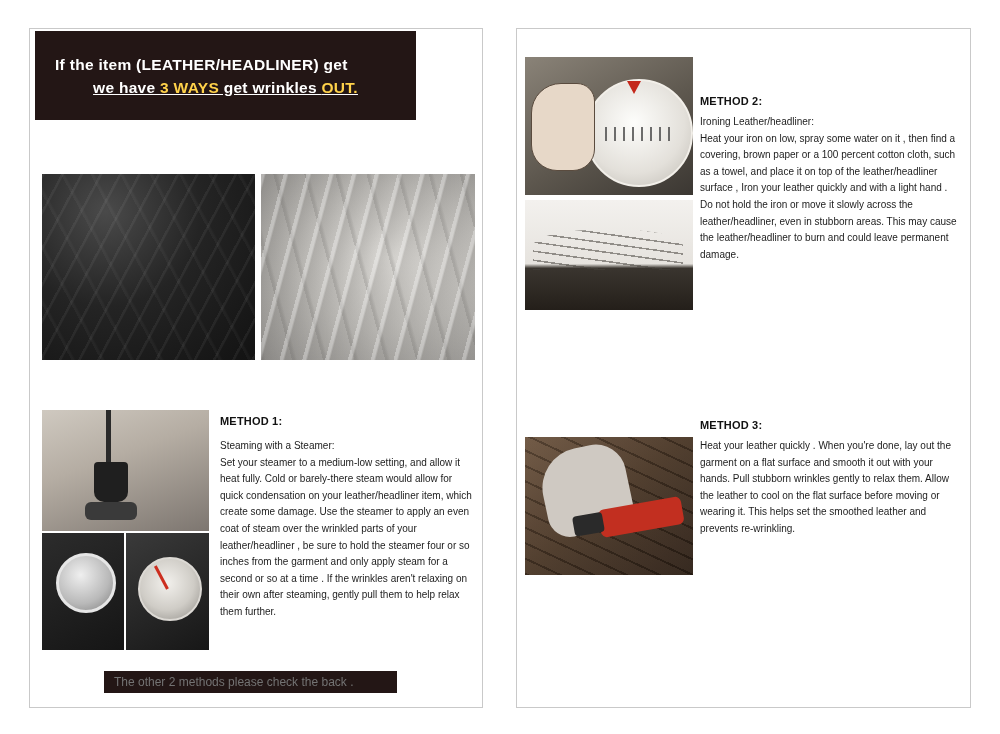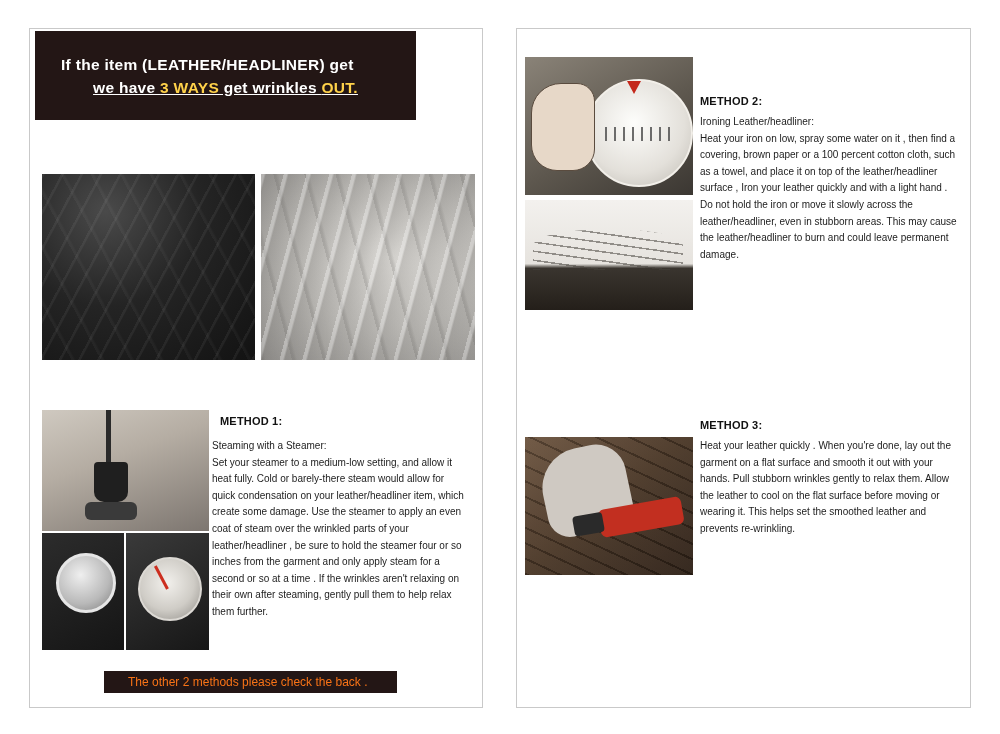--- a/index.html
+++ b/index.html
@@ -50,21 +50,21 @@
     left: 35px;
     top: 31px;
     width: 381px;
     height: 89px;
     background: #231615;
     display: flex;
     flex-direction: column;
     align-items: center;
     justify-content: center;
     box-sizing: border-box;
-    padding: 4px 20px;
+    padding: 4px 14px;
   }
   .banner-line {
     color: #ffffff;
     font-size: 15.5px;
     font-weight: bold;
     letter-spacing: 0.3px;
     line-height: 23px;
     text-align: center;
     white-space: nowrap;
   }
@@ -189,34 +189,34 @@
     color: #111;
     letter-spacing: 0.2px;
   }
   .method-body {
     position: absolute;
     font-size: 10px;
     line-height: 16.6px;
     color: #1c1c1c;
   }
   .m1-head { left: 220px; top: 415px; }
-  .m1-body { left: 212px; top: 438px; width: 258px; }
+  .m1-body { left: 220px; top: 438px; width: 258px; }
 
   .footnote {
     position: absolute;
     left: 104px;
     top: 671px;
     width: 293px;
     height: 22px;
     background: #231615;
-    color: #f97316;
+    color: #737373;
     font-size: 12px;
     display: flex;
     align-items: center;
-    padding-left: 24px;
+    padding-left: 10px;
     box-sizing: border-box;
   }
 
   
   .m2-photo-iron {
     position: absolute;
     left: 525px;
     top: 57px;
     width: 168px;
     height: 138px;

